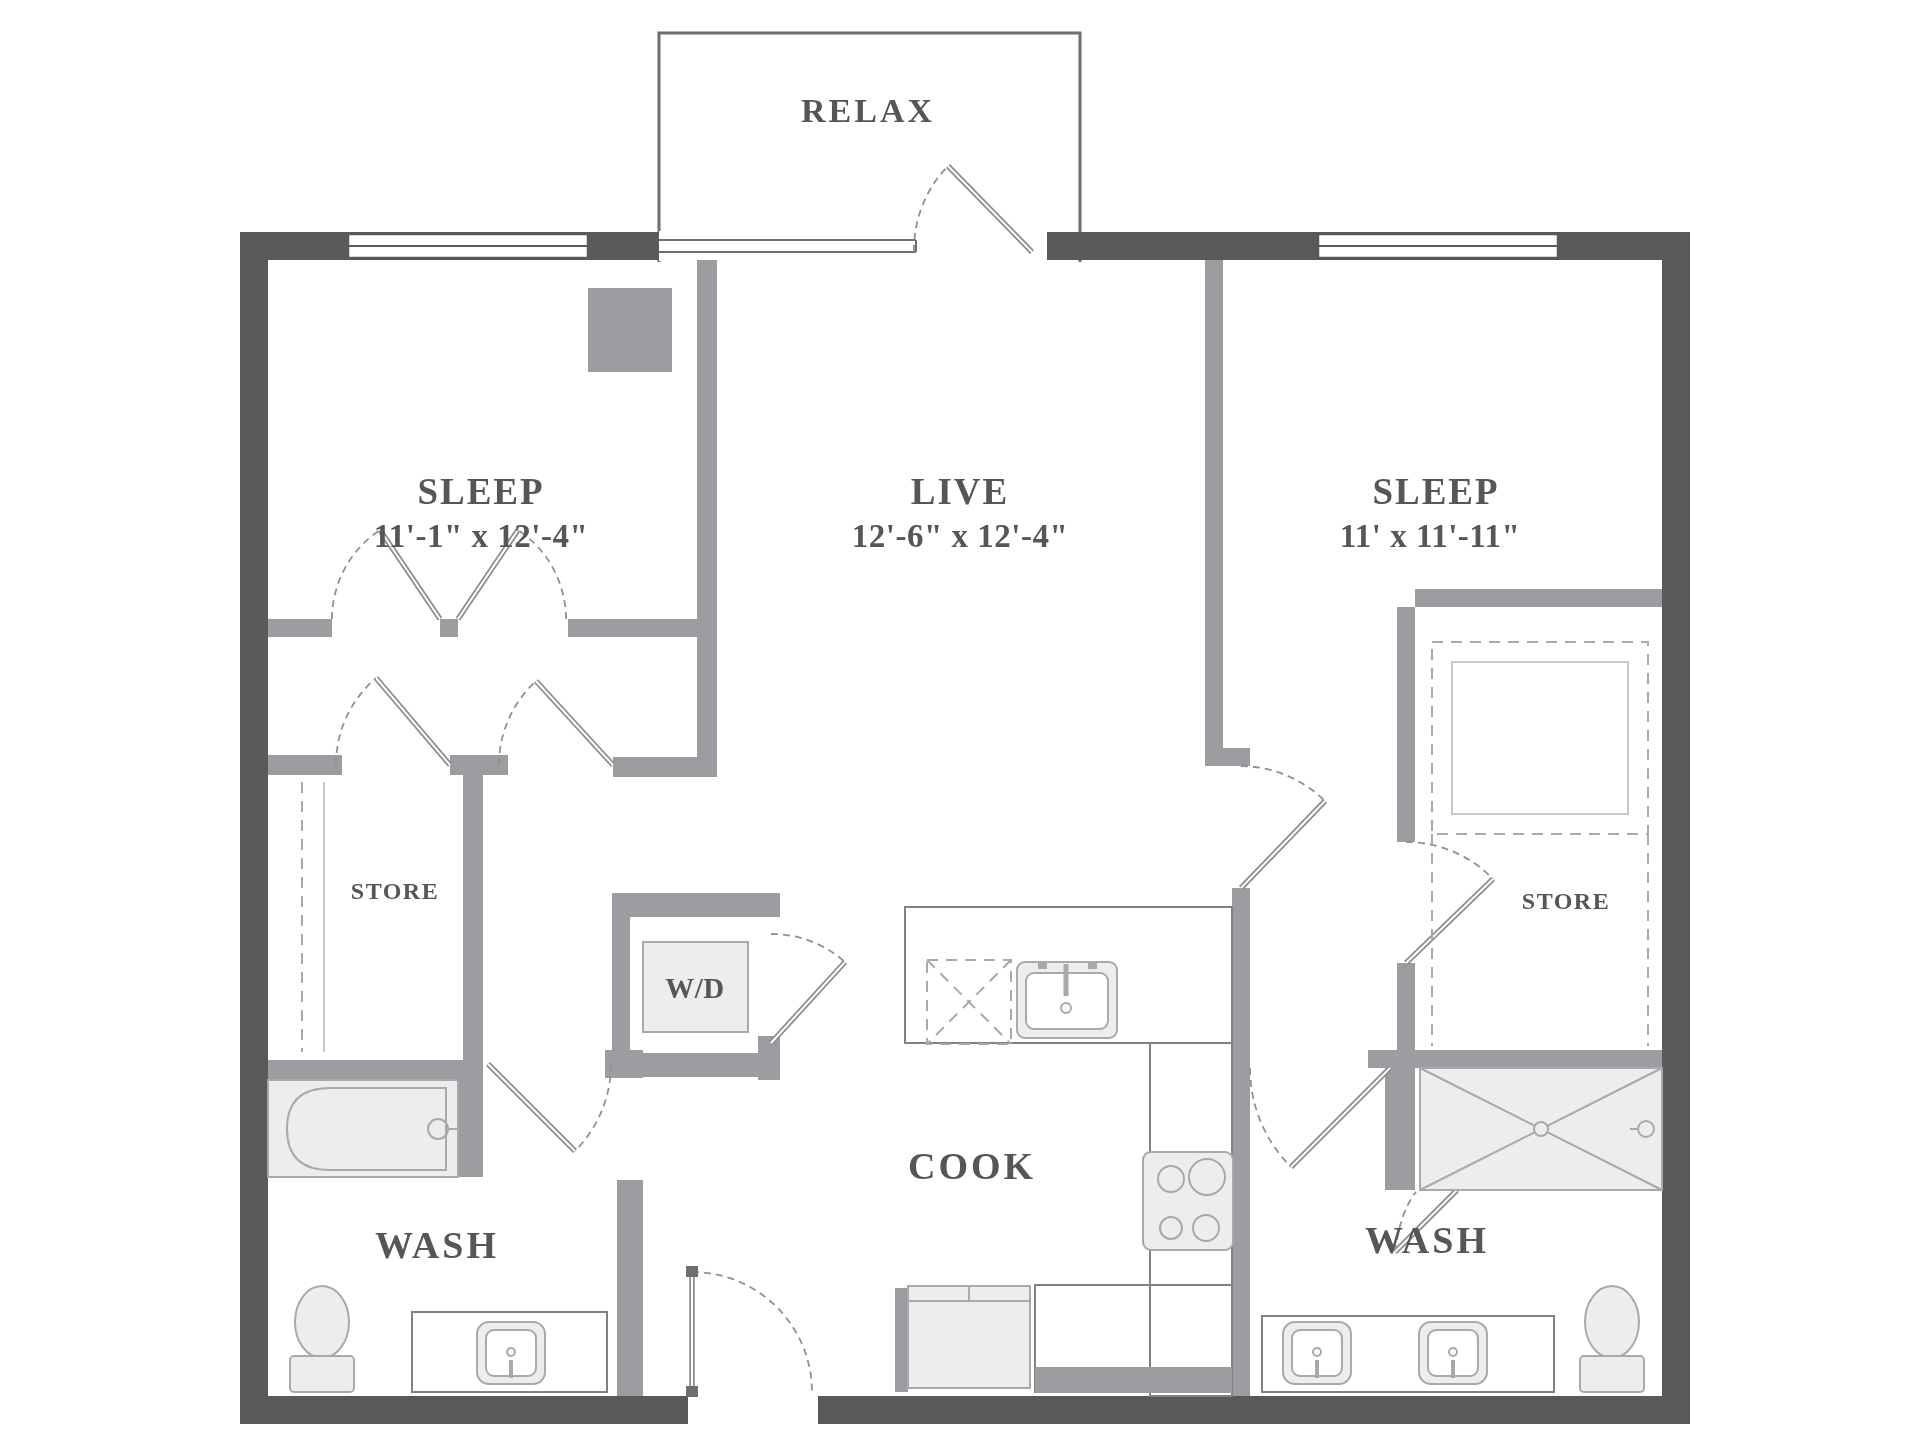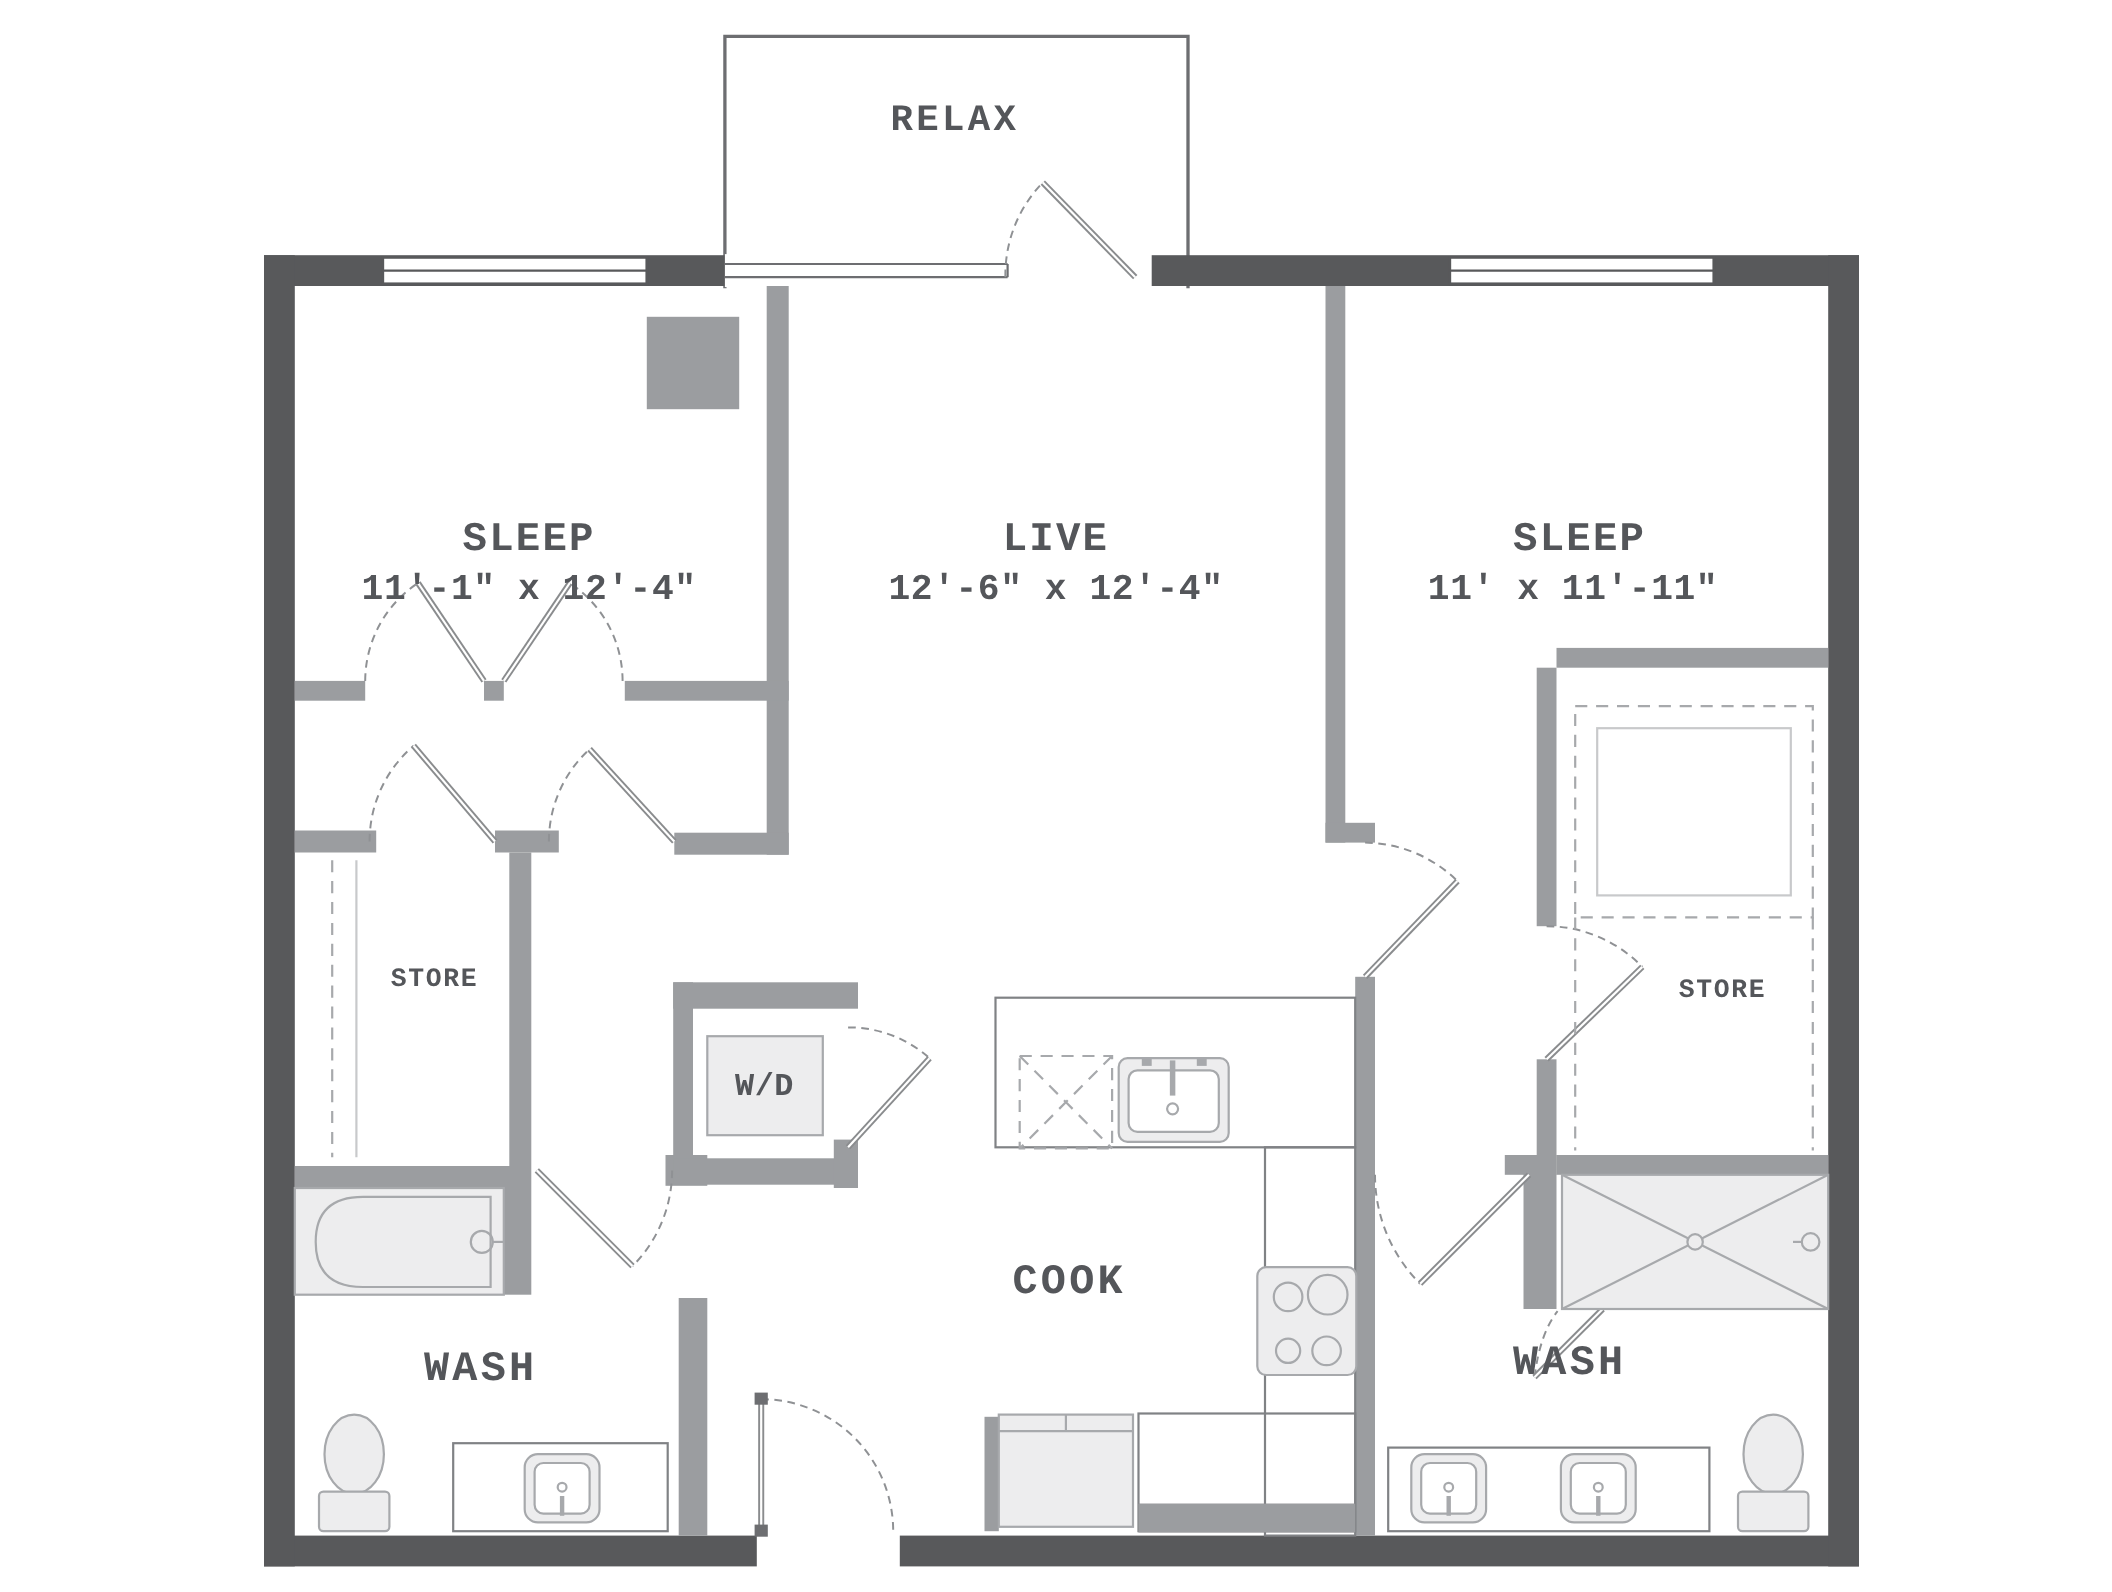--- a/index.html
+++ b/index.html
@@ -1,17 +1,17 @@
 <!DOCTYPE html>
 <html><head>
 <meta charset="utf-8">
 <style>
   html,body{margin:0;padding:0;background:#ffffff;}
   #stage{position:relative;width:1920px;height:1447px;background:#ffffff;overflow:hidden;
-         font-family:Liberation Mono, monospace;}
+         font-family:Liberation Serif, serif;}
   svg{display:block}
   .wd{fill:#58595b;stroke:none}
   .wg{fill:#9b9da0;stroke:none}
   .cut{fill:#ffffff;stroke:none}
   .ln{fill:none;stroke:#808285;stroke-width:2}
   .ln3{fill:none;stroke:#6d6e71;stroke-width:3}
   .fx{fill:#ededee;stroke:#a7a9ac;stroke-width:2}
   .fxw{fill:#ffffff;stroke:#a7a9ac;stroke-width:2}
   .fl{fill:none;stroke:#a7a9ac;stroke-width:2}
   .arc{fill:none;stroke:#8f9194;stroke-width:1.8;stroke-dasharray:7 5}

